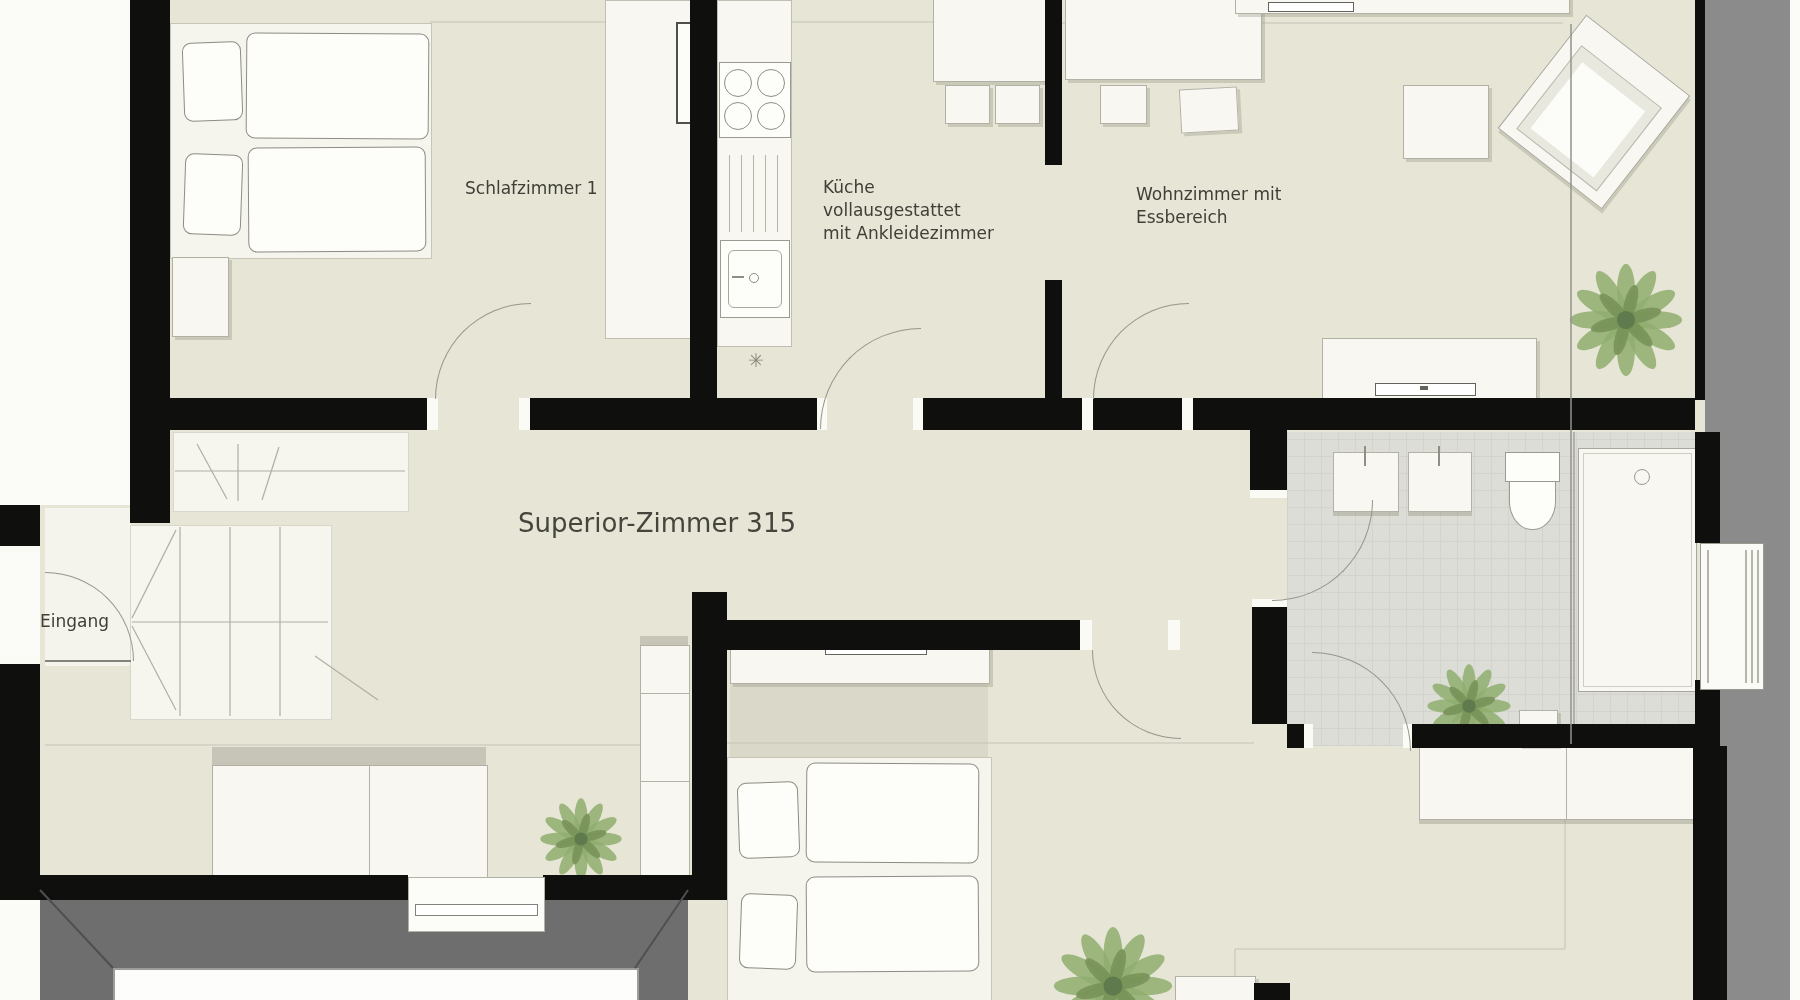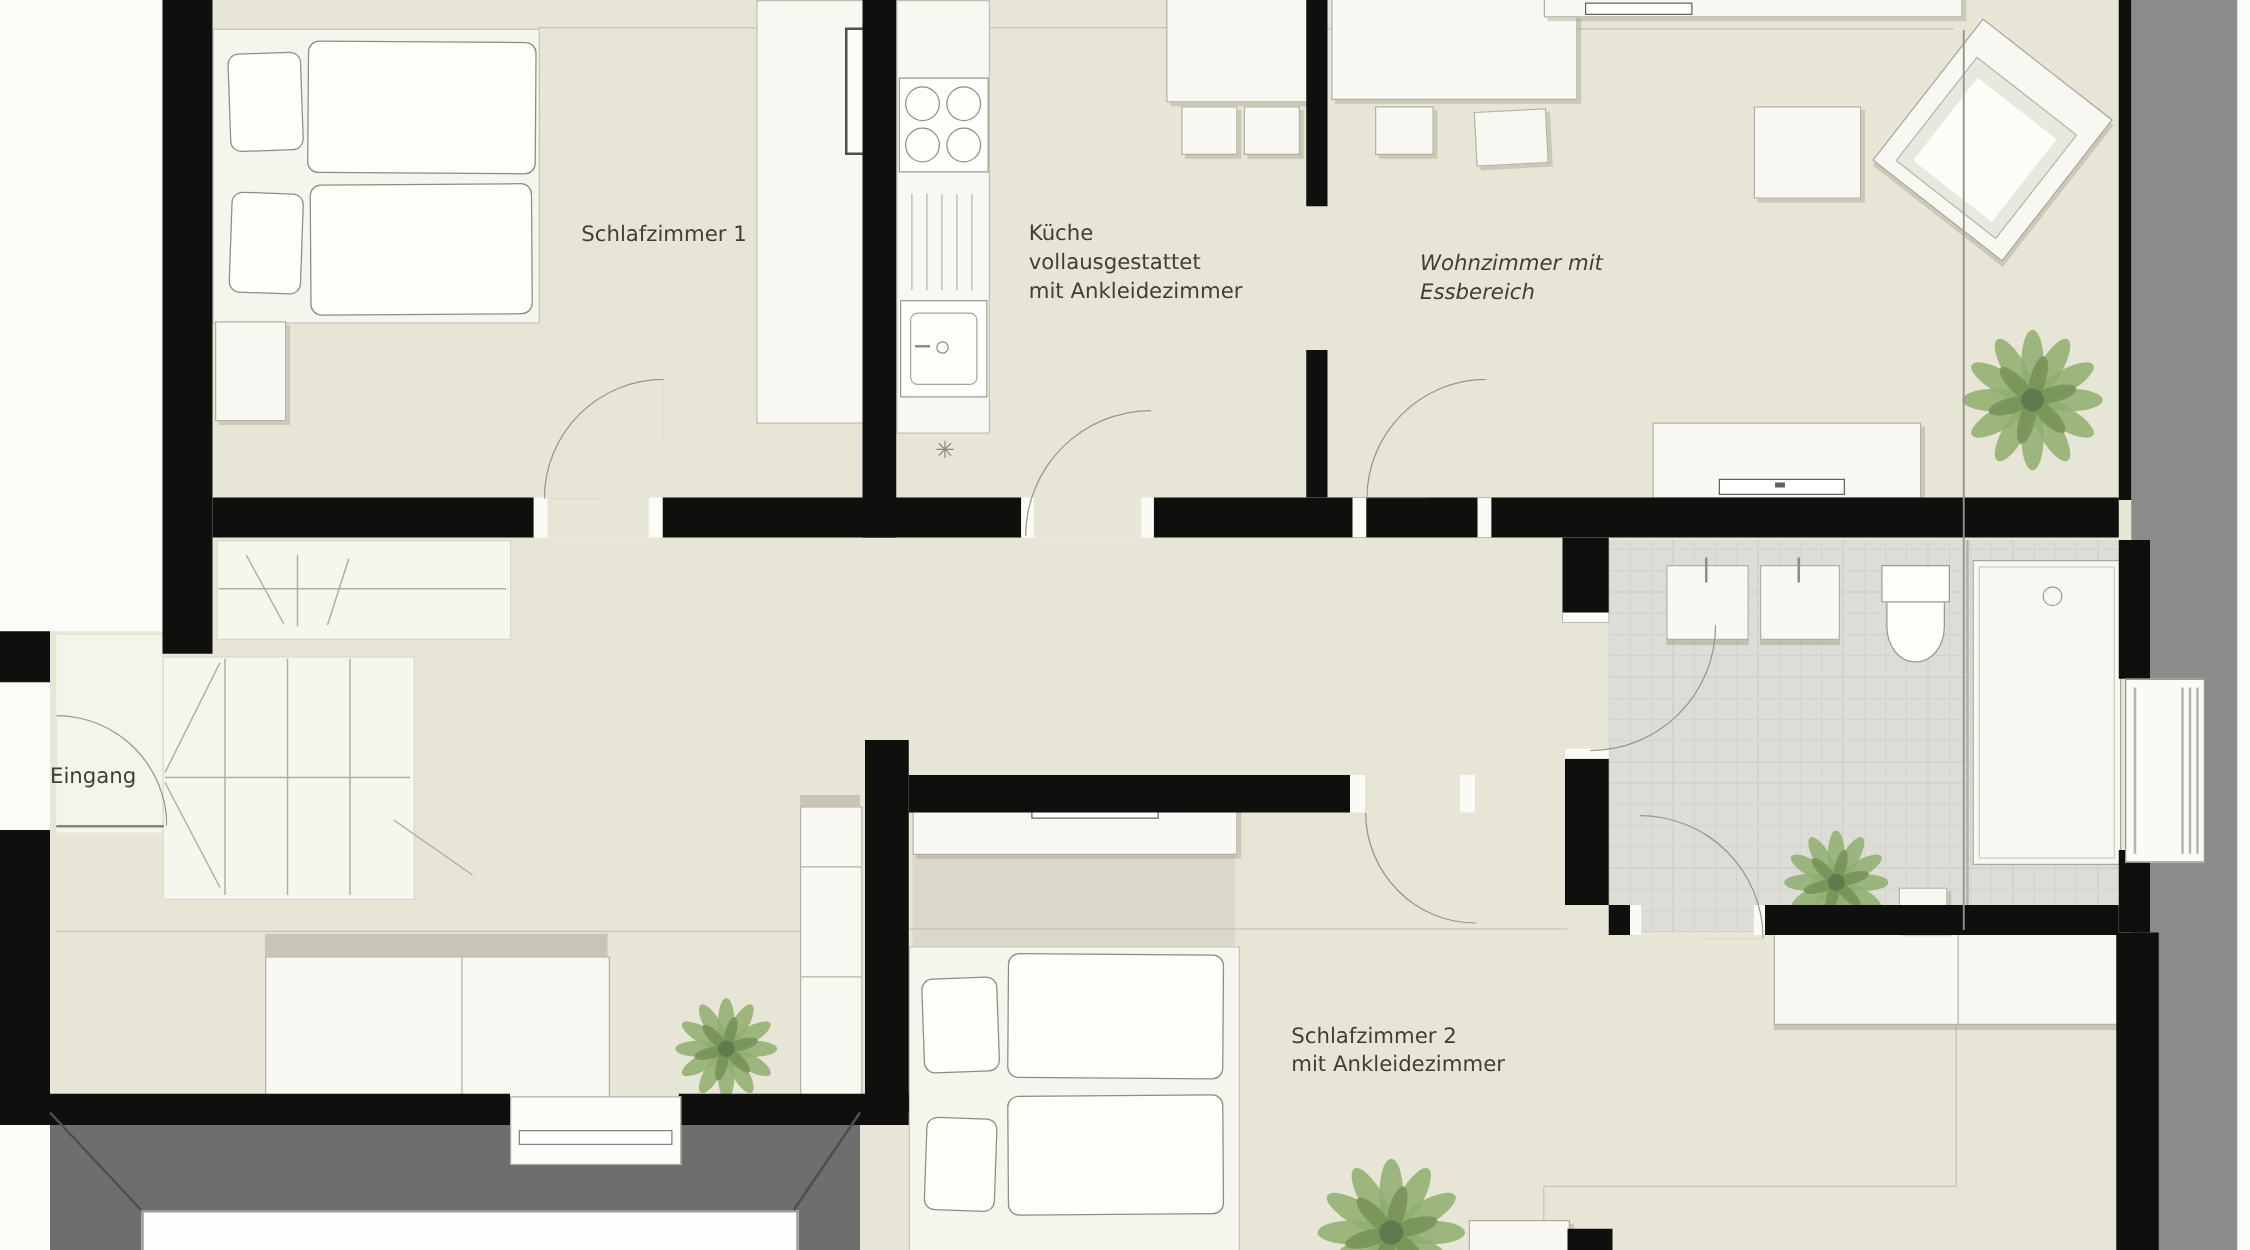--- a/index.html
+++ b/index.html
@@ -270,24 +270,21 @@
     <line x1="40" y1="890" x2="113" y2="968" stroke="#4f4f4f" stroke-width="2"></line>
     <line x1="688" y1="890" x2="635" y2="968" stroke="#4f4f4f" stroke-width="2"></line>
   </svg>
 
   <div class="label" style="left:465px;top:177px;">Schlafzimmer 1</div>
   <div class="label" style="left:823px;top:176px;">
     <div>Küche</div>
     <div>vollausgestattet</div>
     <div>mit Ankleidezimmer</div>
   </div>
-  <div class="label" style="left:1136px;top:200px;font-style:italic;">
+  <div class="label" style="left:1136px;top:183px;">
     <div>Wohnzimmer mit</div>
     <div>Essbereich</div>
   </div>
   <div class="title" style="left:518px;top:506px;">
-  </div>
-  <div class="label" style="left:1033px;top:818px;">
-    <div>Schlafzimmer 2</div>
-    <div>mit Ankleidezimmer</div>
+    <div>Superior-Zimmer 315</div>
   </div>
 
 </div>
 
 </body></html>

